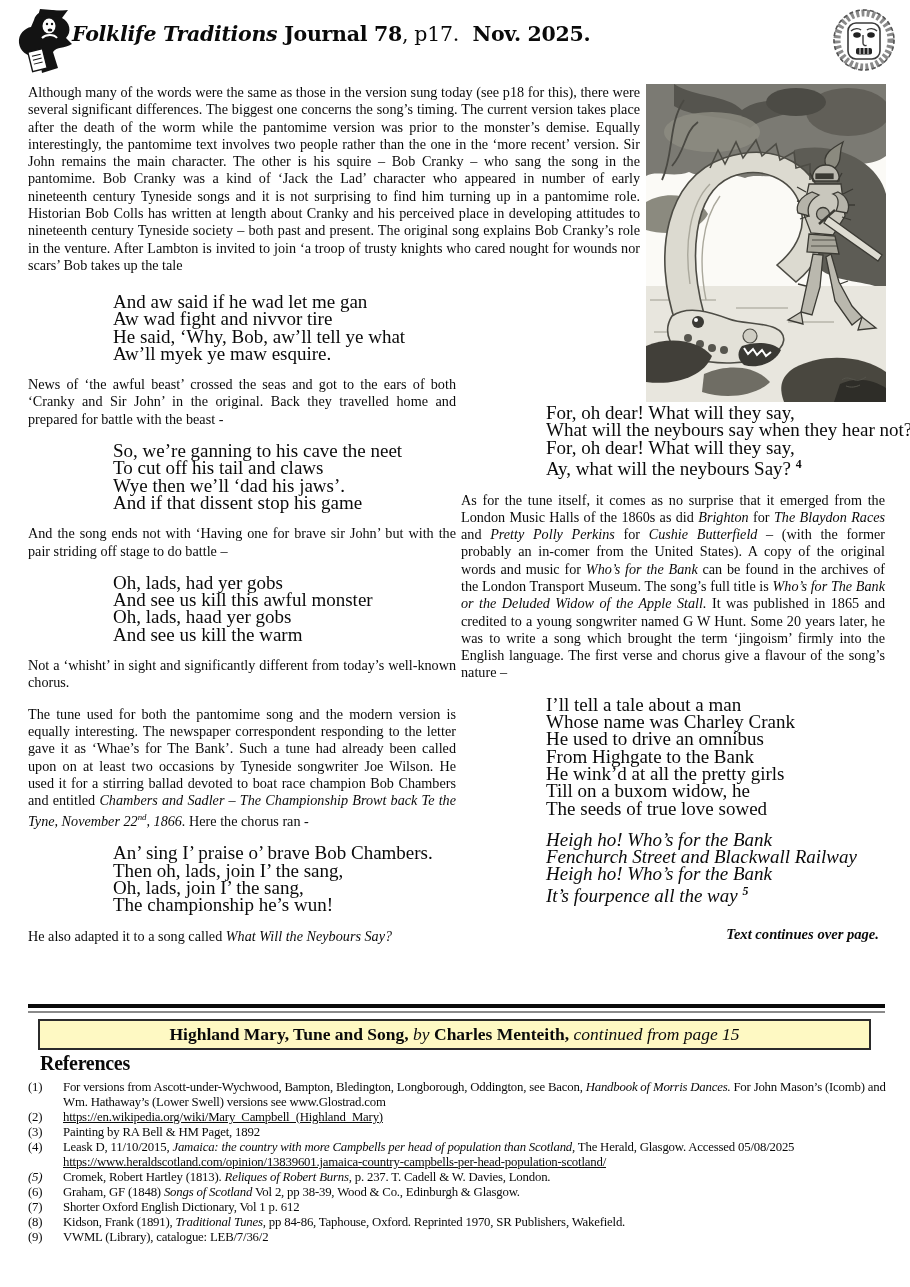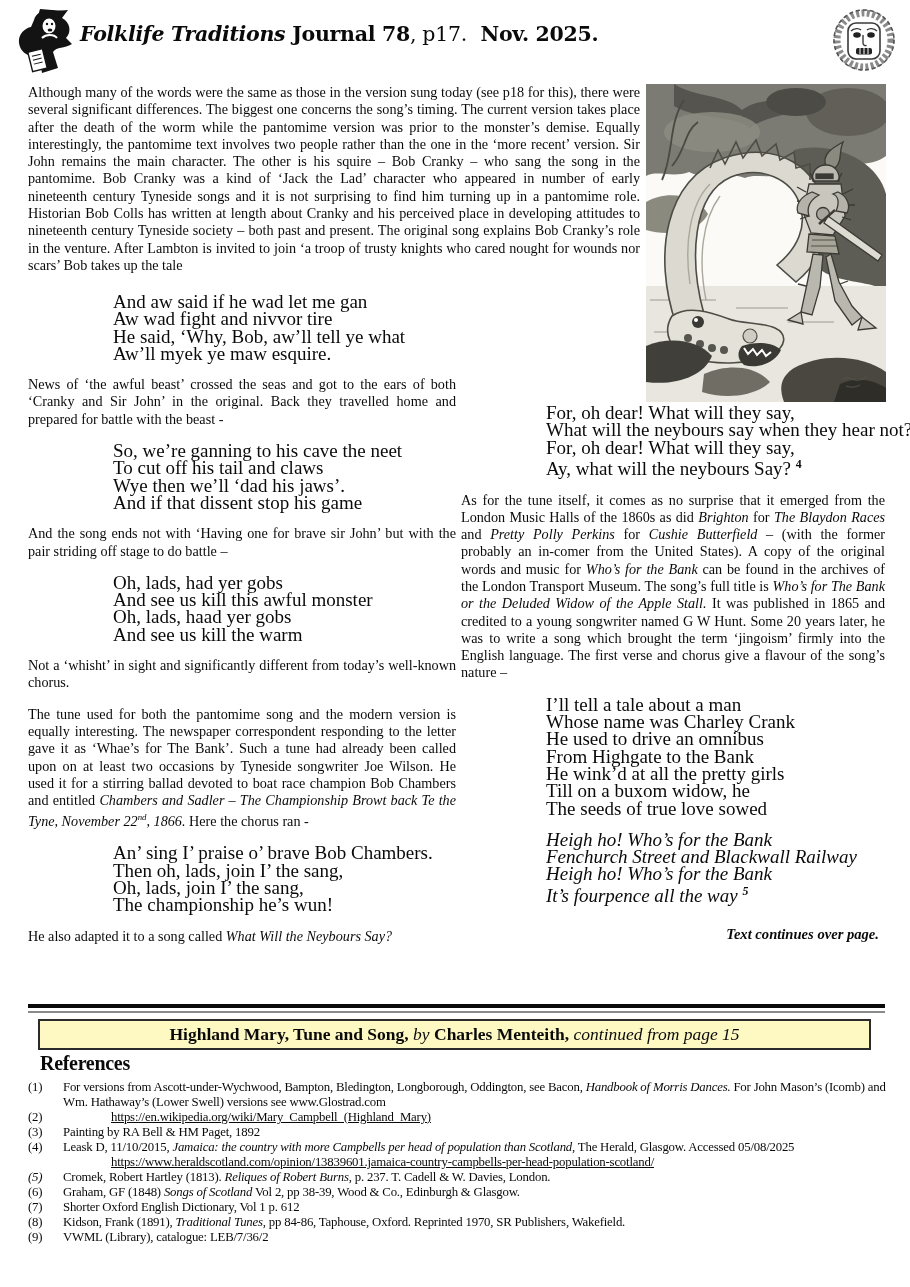--- a/index.html
+++ b/index.html
@@ -1,35 +1,35 @@
 <!DOCTYPE html>
 <html><head>
 <meta charset="utf-8">
 <style>
   html,body{margin:0;padding:0;background:#ffffff;}
   .page{position:relative;width:910px;height:1287px;background:#ffffff;color:#0a0a0a;
         font-family:"Liberation Serif",serif;overflow:hidden;}
   
   .hdr-icon{position:absolute;}
-  .page-title{position:absolute;left:80px;top:22px;font-family:"DejaVu Serif",serif;
+  .page-title{position:absolute;left:72px;top:22px;font-family:"DejaVu Serif",serif;
         font-size:20.5px;letter-spacing:-0.3px;white-space:pre;}
   .t-bi{font-weight:bold;font-style:italic;}
   .t-b{font-weight:bold;}
   .t-r{font-weight:normal;}
   
   .para{font-size:14.2px;line-height:17.3px;text-align:justify;margin:0 0 14px 0;}
   .stanza{font-size:19px;line-height:17.3px;margin:0 0 14px 85px;}
   .vline{white-space:pre;}
   .intro{position:absolute;left:28px;top:84px;width:612px;}
   .col-left{position:absolute;left:28px;top:293px;width:428px;}
   .col-right{position:absolute;left:461px;top:404px;width:424px;}
   .figure{position:absolute;left:646px;top:84px;width:240px;height:318px;}
   .i{font-style:italic;}
   .b{font-weight:bold;}
-  .u{text-decoration:underline;margin-left:48px;}
+  .u{text-decoration:underline;}
   .sup{vertical-align:super;font-size:0.62em;}
   .chorus{font-style:italic;}
   .continues{text-align:right;font-weight:bold;font-style:italic;font-size:14.6px;
         margin-top:22px;padding-right:6px;}
   
   .dbl-rule{position:absolute;left:28px;top:1004px;width:857px;height:3px;
         border-top:4px solid #0a0a0a;border-bottom:2px solid #8a8a8a;}
   .banner{position:absolute;left:38px;top:1019px;width:829px;background:#fef9c3;
         border:2px solid #2b2b2b;text-align:center;font-size:17.5px;line-height:27px;
         font-family:"Liberation Serif",serif;}

